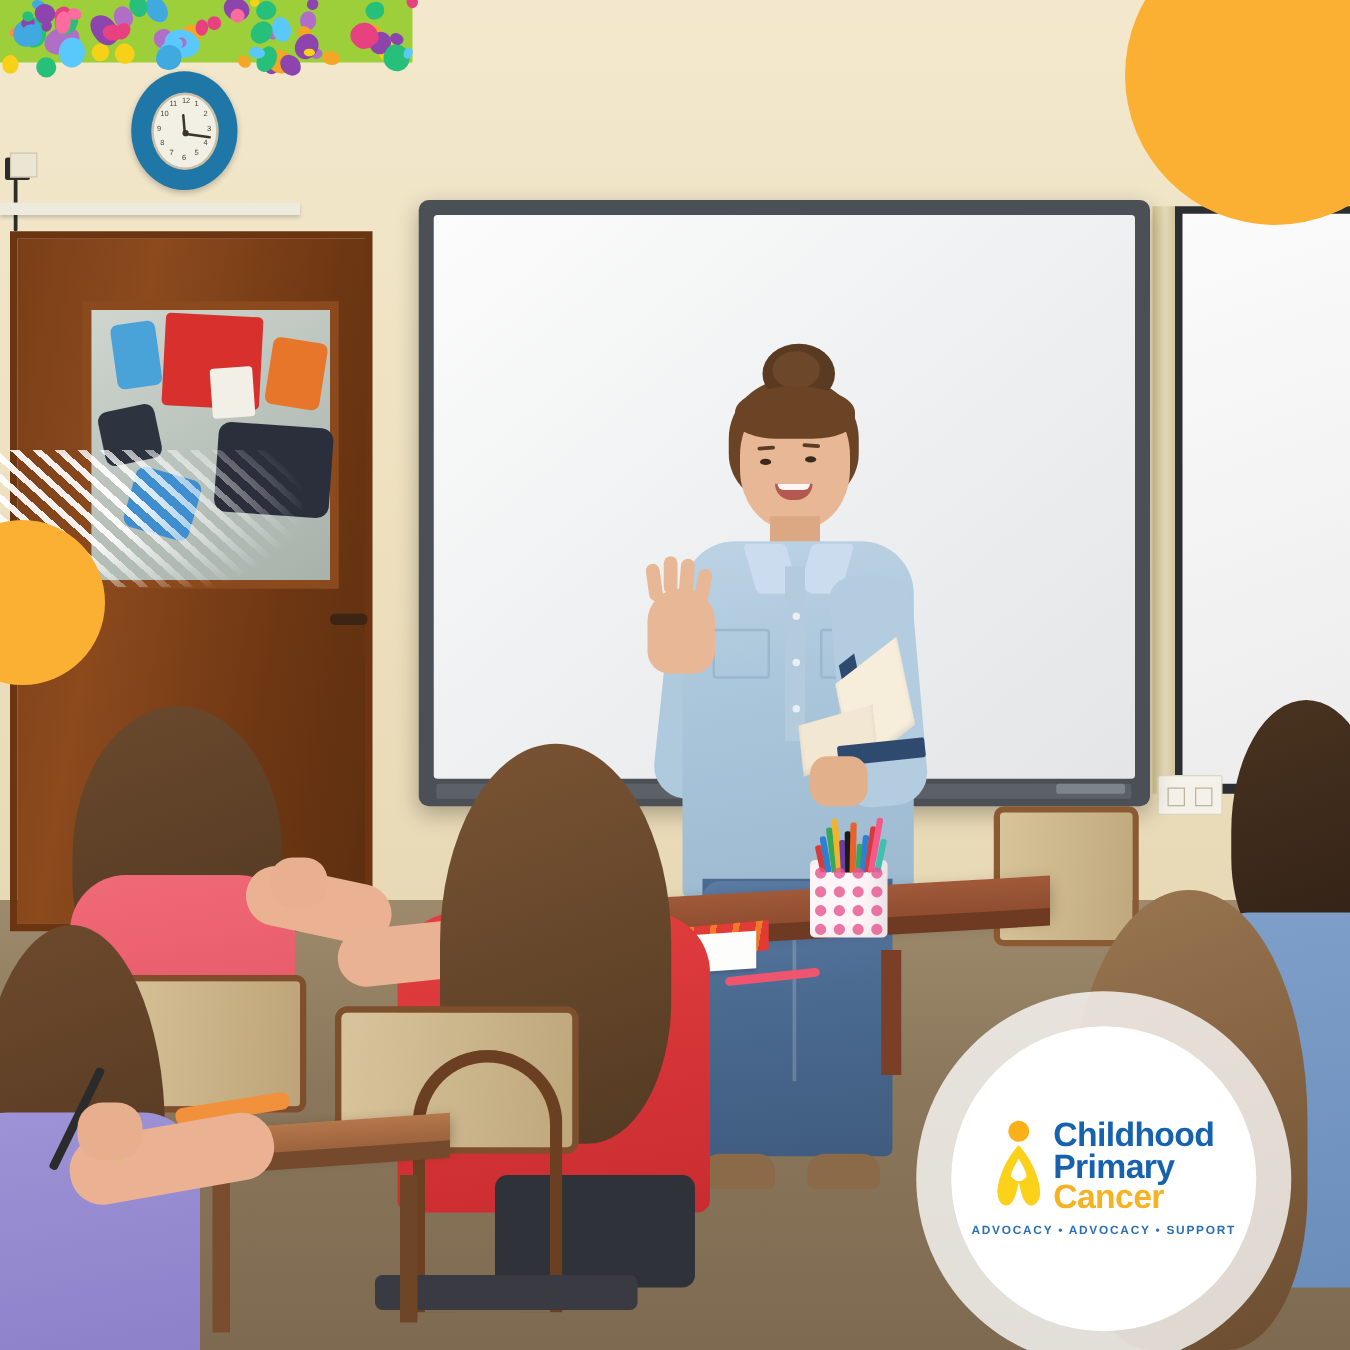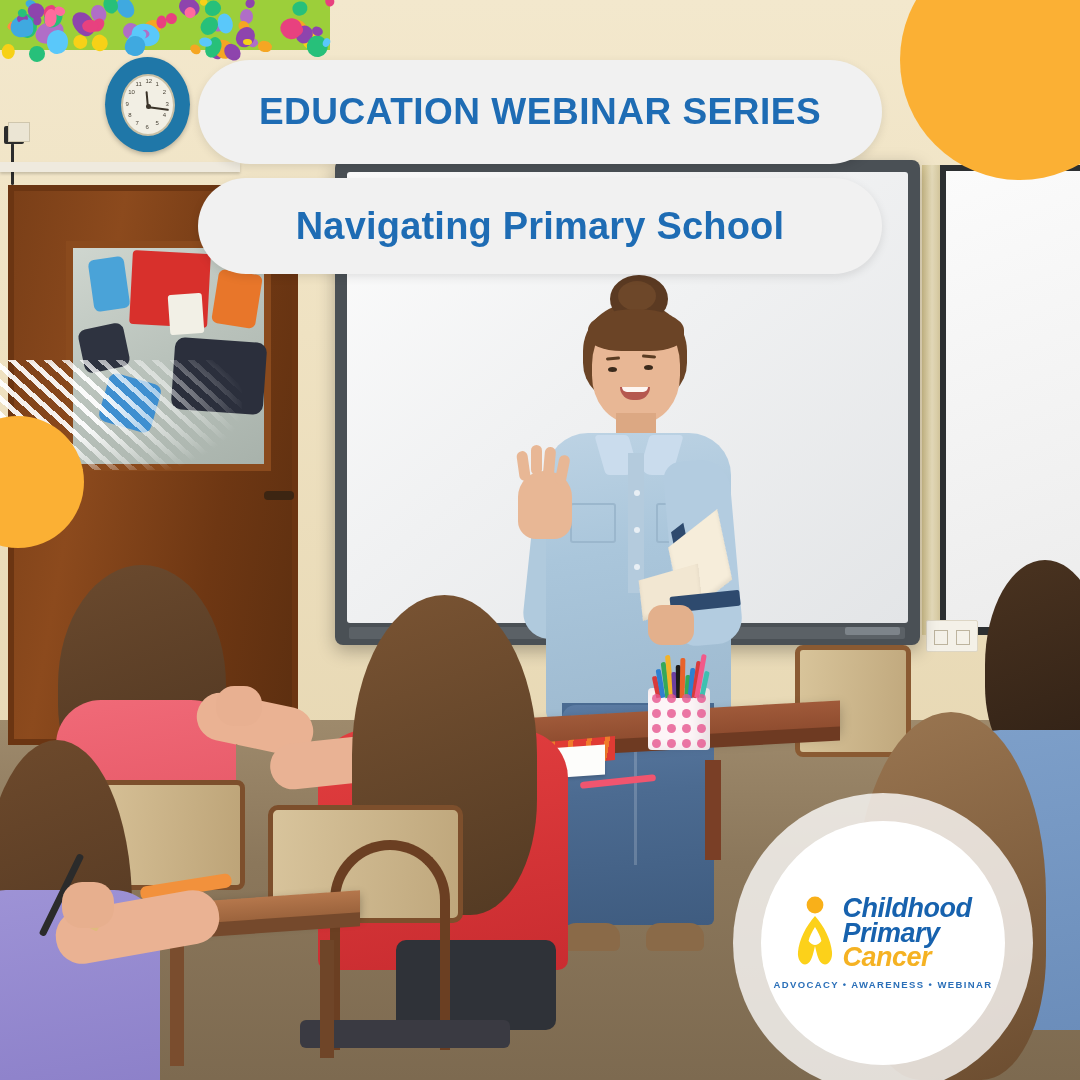--- a/index.html
+++ b/index.html
@@ -248,21 +248,21 @@
     position:absolute; left:733px; top:793px; width:300px; height:300px;
     border-radius:50%; background:rgba(255,255,255,.78);
     display:flex; align-items:center; justify-content:center;
   }
   .logo-inner {
     width:244px; height:244px; border-radius:50%; background:#ffffff;
     display:flex; align-items:center; justify-content:center; flex-direction:column;
   }
   .logo-row { display:flex; align-items:center; gap:8px; }
   .logo-mark { width:40px; height:74px; position:relative; flex:0 0 auto; }
-  .logo-words { display:flex; flex-direction:column; line-height:.92;font-style:italic; }
+  .logo-words { display:flex; flex-direction:column; line-height:.92; }
   .lw { font-weight:bold; font-size:27px; letter-spacing:-.5px; font-family:"Liberation Sans", sans-serif; }
   .lw.blue { color:#1762AE; }
   .lw.gold { color:#F5B223; }
   .logo-tag {
     margin-top:9px; color:#2a6fb8; font-size:9.5px; font-weight:bold;
     letter-spacing:1.4px; font-family:"Liberation Sans", sans-serif;
   }
 </style>
 </head>
 <body>
@@ -517,44 +517,38 @@
     <div class="sC-arm"></div>
     <div class="sC-pencil"></div>
     <div class="sC-pencil-tip"></div>
     <div class="sC-hand"></div>
   </div>
 
   <div class="hatch"></div>
   <div class="circle-orange-left"></div>
   <div class="circle-orange-tr"></div>
 
-  <div class="banner banner-1">
-    <span class="txt">EDUCATION WEBINAR SERIES</span>
-  </div>
-
-  <div class="banner banner-2">
-    <span class="txt">Navigating Primary School</span>
-  </div>
+
 
   <div class="logo-badge">
     <div class="logo-inner">
       <div class="logo-row">
         <div class="logo-mark">
           <svg viewBox="0 0 40 74" width="40" height="74" aria-hidden="true">
             <circle cx="20" cy="9" r="8.4" fill="#F9B019"></circle>
             <path d="M20 20 C11 30 4 44 3 56 C2.2 64 7 70 12 68 C16.2 66.2 18 59 20 50
                      C22 59 23.8 66.2 28 68 C33 70 37.8 64 37 56 C36 44 29 30 20 20 Z
                      M20 31 C23.2 36 25.6 41 26.4 45 C24.4 47.4 22 49 20 49
                      C18 49 15.6 47.4 13.6 45 C14.4 41 16.8 36 20 31 Z" fill="#FCD11A"></path>
             <path d="M20 20 C16 24.6 12.4 30.4 9.6 36.6 C12.2 31 15.8 25 20 20 Z" fill="#F9B019"></path>
           </svg>
         </div>
         <div class="logo-words">
           <span class="lw blue">Childhood</span>
           <span class="lw blue">Primary</span>
           <span class="lw gold">Cancer</span>
         </div>
       </div>
-      <div class="logo-tag">ADVOCACY • AWARENESS • WEBINAR</div>
+      <div class="logo-tag">ADVOCACY • ADVOCACY • SUPPORT</div>
     </div>
   </div>
 
 </div>
 
 </body></html>

